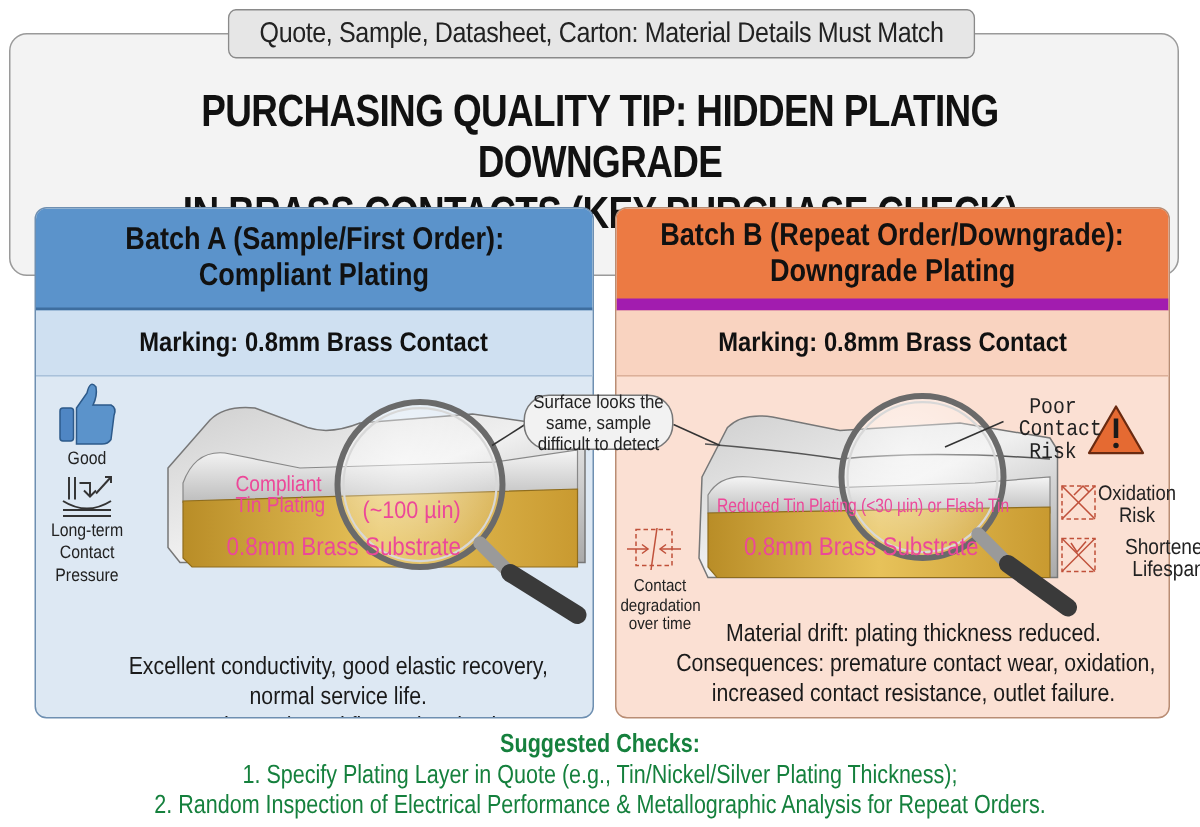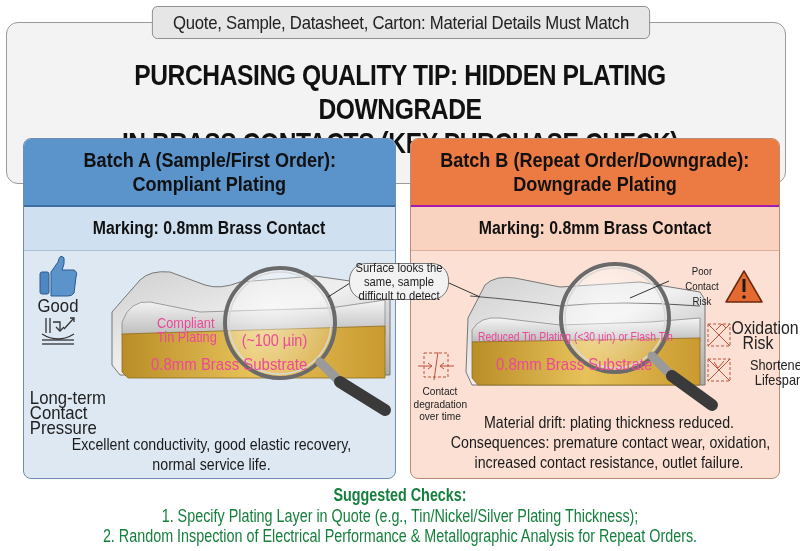--- a/index.html
+++ b/index.html
@@ -28,38 +28,38 @@
     position: absolute; top: 138px; height: 341px; border-radius: 8px; overflow: hidden;
   }
   .panel-a { left: 23px; width: 373px; background: #dde8f3; border: 1.5px solid #6e8fb1; }
   .panel-b { left: 410px; width: 370px; background: #fbe0d3; border: 1.5px solid #b98d74; }
 
   .panel-head {
     height: 68px; display: flex; flex-direction: column; align-items: center; justify-content: center;
     font-weight: bold; font-size: 21px; line-height: 24px; text-align: left;
   }
   .panel-a .panel-head { background: #5b93cb; border-bottom: 2px solid #3e6e9f; }
-  .panel-b .panel-head { background: #ec7a43; border-bottom: 2px solid #a21caf; }
+  .panel-b .panel-head { background: #ec7a43; border-bottom: 8px solid #a21caf; }
   .panel-head span { display: block; transform: scaleX(0.86); white-space: nowrap; }
 
   .marking {
     height: 44px; display: flex; align-items: center; justify-content: center;
     font-weight: bold; font-size: 18px; white-space: nowrap;
   }
   .panel-a .marking { background: #cfe0f1; border-bottom: 1px solid #a9c1da; }
   .panel-b .marking { background: #f9d3c0; border-bottom: 1px solid #dcb09a; }
   .marking span { transform: scaleX(0.88); display: inline-block; }
 
   .bottom-text {
-    position: absolute; left: 2px; width: 100%; text-align: center;
+    position: absolute; left: 16px; width: 100%; text-align: center;
     font-size: 16.5px; line-height: 20px; color: #1a1a1a;
   }
   .bottom-text div { transform: scaleX(0.86); white-space: nowrap; }
 
-  .side-label { position: absolute; text-align: center; font-size: 19px; line-height: 15px; color: #222; }
+  .side-label { position: absolute; text-align: center; font-size: 12px; line-height: 15px; color: #222; }
   .side-label div { transform: scaleX(0.88); white-space: nowrap; }
 
   .callout {
     position: absolute; left: 349px; top: 263px; width: 100px; height: 37px;
     background: #f2f2f2; border: 1.3px solid #777; border-radius: 17px;
     font-size: 12.5px; line-height: 14px; text-align: center; color: #222;
     display: flex; flex-direction: column; justify-content: center; z-index: 5;
   }
   .callout div { transform: scaleX(0.9); white-space: nowrap; }
 
@@ -224,38 +224,38 @@
 <div class="layer-label" style="left:478px; top:329px; font-size:13px;">
   <span style="display:inline-block; transform:scaleX(0.8); transform-origin:left;">Reduced Tin Plating (&lt;30 µin) or Flash Tin</span>
 </div>
 <div class="layer-label" style="left:496px; top:355px; font-size:17px;">
   <span style="display:inline-block; transform:scaleX(0.88); transform-origin:left;">0.8mm Brass Substrate</span>
 </div>
 
 <div class="side-label" style="left:30px; top:298px; width:56px;">
   <div>Good</div>
 </div>
-<div class="side-label" style="left:26px; top:346px; width:64px;margin-top:44px;">
+<div class="side-label" style="left:26px; top:346px; width:64px;">
   <div>Long-term</div>
   <div>Contact</div>
   <div>Pressure</div>
 </div>
 
 <div class="callout">
   <div>Surface looks the</div>
   <div>same, sample</div>
   <div>difficult to detect</div>
 </div>
 
-<div class="side-label" style="left:676px; top:264px; width:52px; font-size:11px; line-height:15px;">
+<div class="side-label" style="left:676px; top:264px; width:52px; font-size:15px; line-height:15px;font-family:Liberation Mono, monospace;">
   <div>Poor</div>
   <div>Contact</div>
   <div>Risk</div>
 </div>
-<div class="side-label" style="left:728px; top:321px; width:60px; font-size:18px; line-height:15px;">
+<div class="side-label" style="left:728px; top:321px; width:60px; font-size:14px; line-height:15px;">
   <div>Oxidation</div>
   <div>Risk</div>
 </div>
 <div class="side-label" style="left:746px; top:358px; width:66px; font-size:14.5px; line-height:15px;">
   <div>Shortened</div>
   <div>Lifespan</div>
 </div>
 <div class="side-label" style="left:410px; top:385px; width:60px; font-size:11.5px; line-height:12.5px;">
   <div>Contact</div>
   <div>degradation</div>

